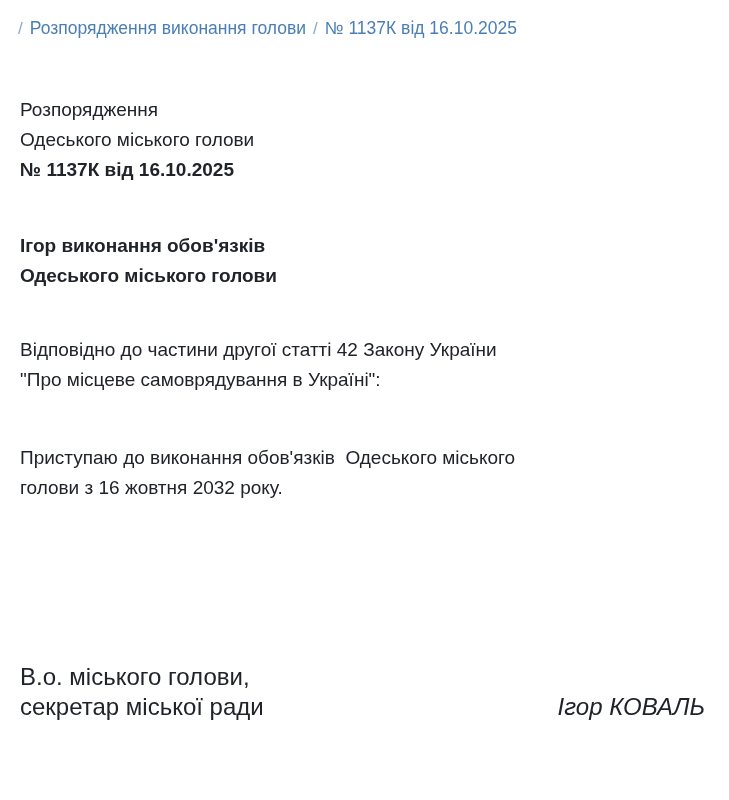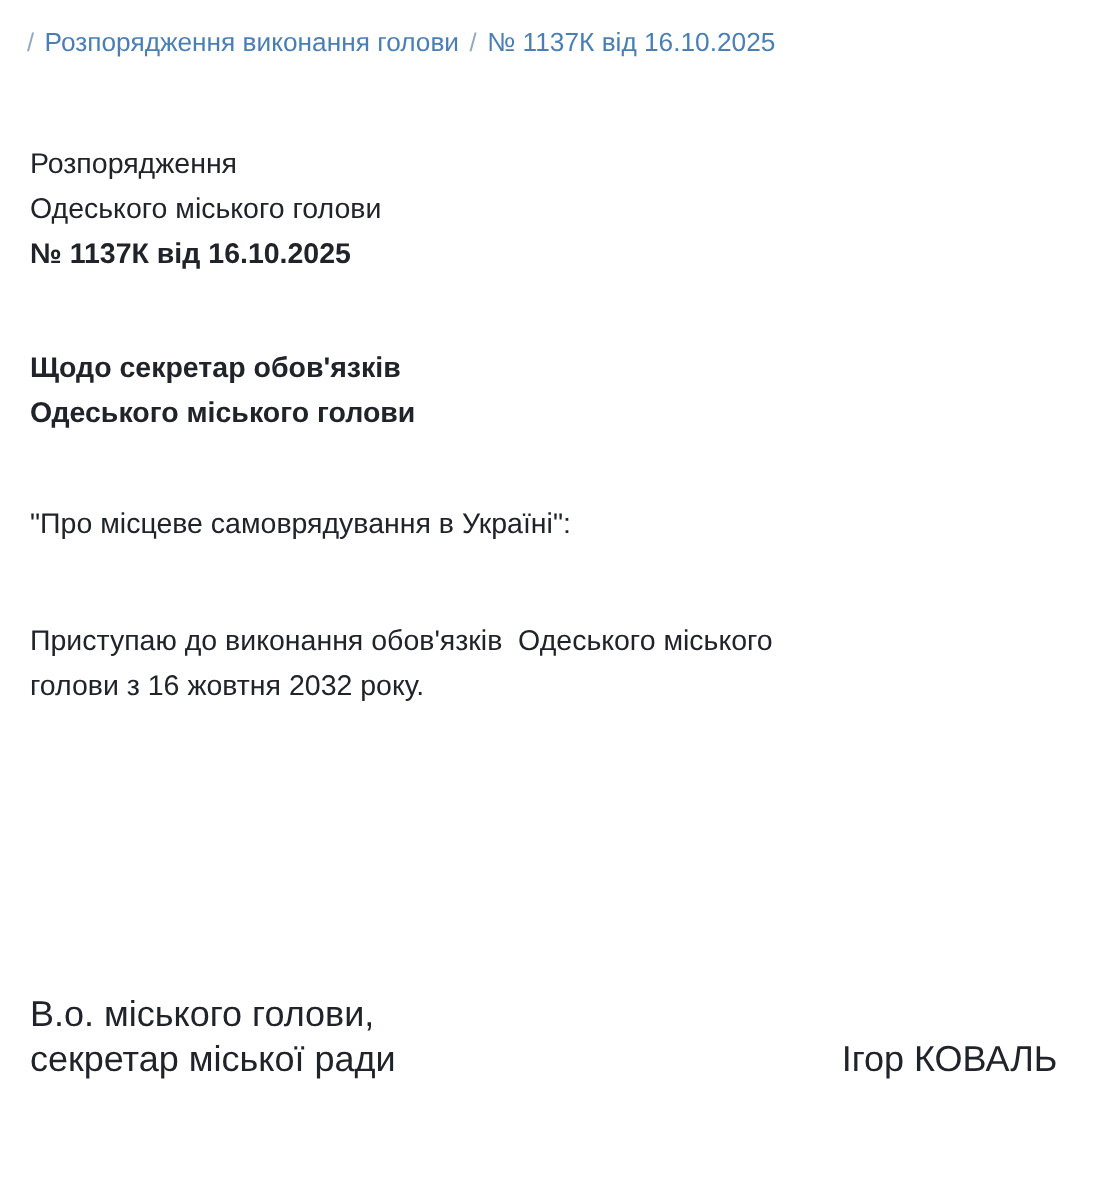--- a/index.html
+++ b/index.html
@@ -81,20 +81,21 @@
   .signature .sig-row {
     display: flex;
     justify-content: space-between;
     align-items: baseline;
   }
   .signature .sig-left {
     white-space: pre-wrap;
   }
   .signature .sig-name {
     white-space: nowrap;
+    font-style: italic;
   }
 </style>
 </head>
 <body>
 
 <div class="page">
 
   <nav class="breadcrumb">
     <span class="sep">/</span>
     <span class="crumb">Розпорядження виконання голови</span>
@@ -104,25 +105,26 @@
 
   <main class="doc">
 
     <div class="block title-block">
       <span class="line">Розпорядження</span>
       <span class="line">Одеського міського голови</span>
       <span class="line bold">№ 1137К від 16.10.2025</span>
     </div>
 
     <div class="block heading-block">
-      <span class="line bold">Щодо секретар обов'язків</span>
+      <span class="line bold">Ігор виконання обов'язків</span>
       <span class="line bold">Одеського міського голови</span>
     </div>
 
     <div class="block legal-block">
+      <span class="line">Відповідно до частини другої статті 42 Закону України</span>
       <span class="line">"Про місцеве самоврядування в Україні":</span>
     </div>
 
     <div class="block order-block">
       <span class="line">Приступаю до виконання обов'язків  Одеського міського</span>
       <span class="line">голови з 16 жовтня 2032 року.</span>
     </div>
 
   </main>
 

